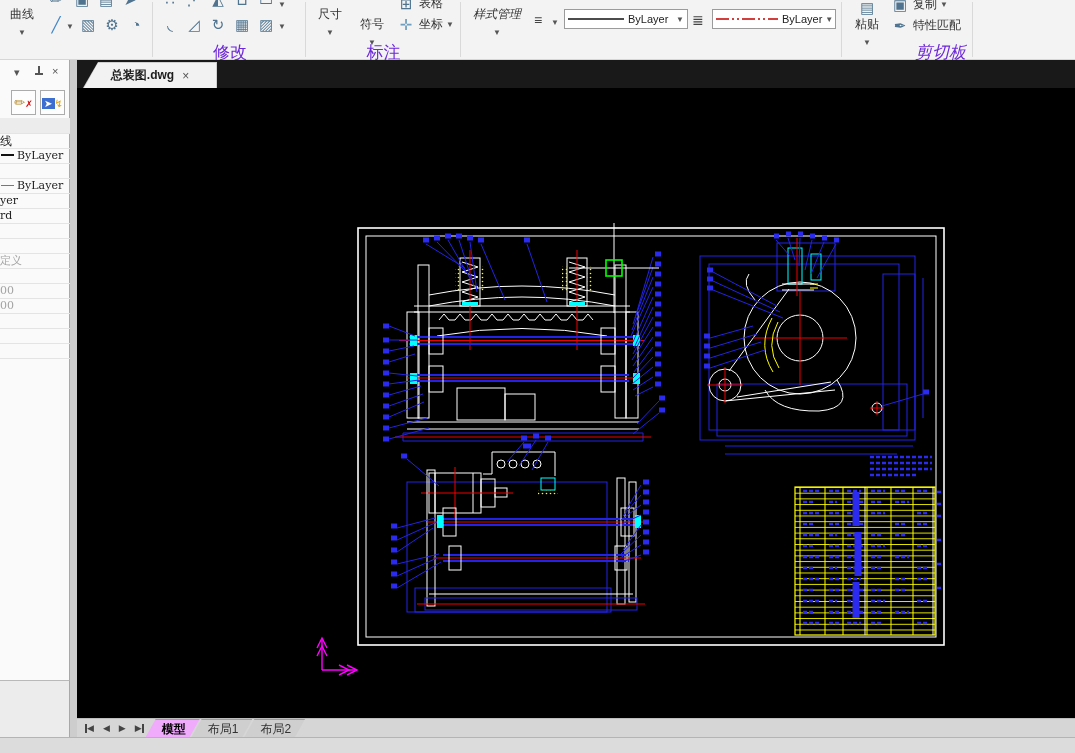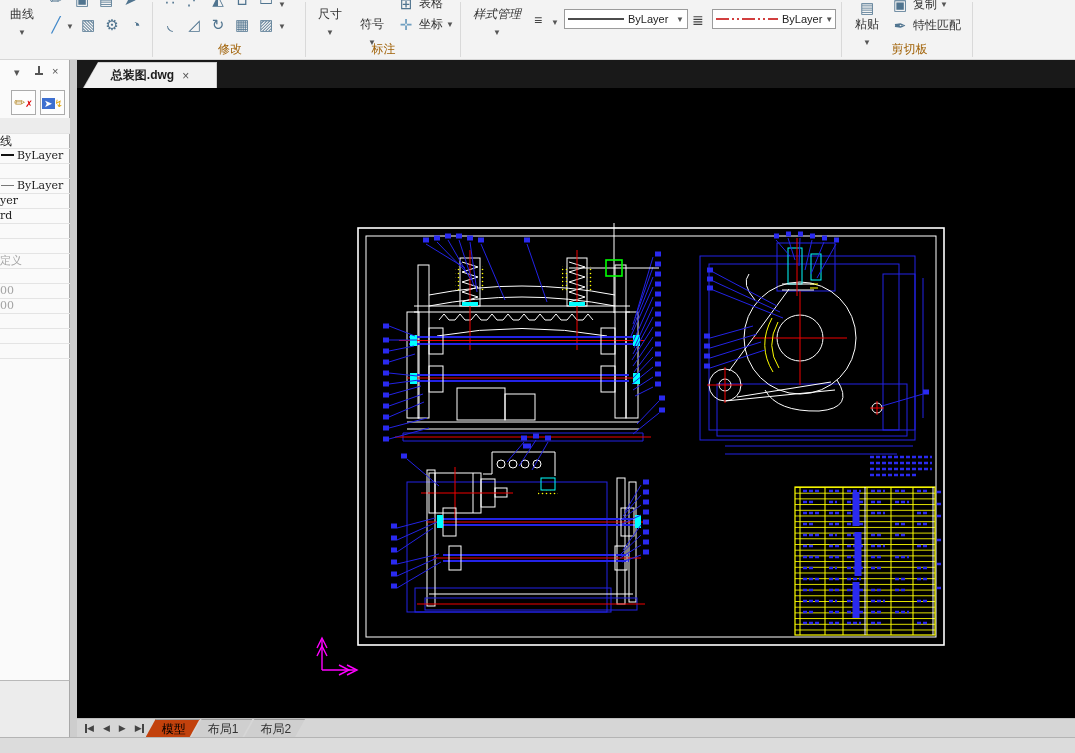--- a/index.html
+++ b/index.html
@@ -5,21 +5,21 @@
   * { margin:0; padding:0; box-sizing:border-box; }
   html,body { width:1075px; height:753px; overflow:hidden; background:#e9e9e9;
               font-family:"Liberation Sans", sans-serif; }
   .abs { position:absolute; }
   #app { position:relative; width:1075px; height:753px; background:#f3f3f3; }
 
   
   #ribbon { left:0; top:0; width:1075px; height:60px; background:#f3f3f3;
             border-bottom:1px solid #d6d6d6; }
   .rdiv { top:2px; width:1px; height:55px; background:#d9d9d9; }
-  .glabel { top:41px; height:16px; font-size:12px; color:#a16207; text-align:center; }
+  .glabel { top:41px; height:16px; font-size:17px; color:#6d28d9; text-align:center; }
   .icon { color:#50748f; font-size:15px; line-height:16px; text-align:center; width:20px; height:16px; }
   .icon.cut { top:-8px; }
   .bigbtn { display:flex; flex-direction:column; align-items:center; color:#333;
             font-size:12px; padding-top:6px; }
   .bigbtn .ar { font-size:8px; color:#555; margin-top:5px; }
   .ar { font-size:8px; color:#555; }
   .ddbox { height:20px; top:9px; background:#fff; border:1px solid #9b9b9b;
            display:flex; align-items:center; padding:0 3px; font-size:11px; color:#222;
            overflow:hidden; white-space:nowrap; }
   .ddbox svg { flex:0 0 auto; margin-right:4px; }
@@ -77,21 +77,21 @@
   
   #sheettabs { left:77px; top:718px; width:998px; height:19px; background:#d6d6d6;
                display:flex; align-items:stretch; font-size:12px; color:#333;
                border-top:1px solid #bdbdbd; }
   .navs { display:flex; align-items:center; gap:9px; padding:0 10px 0 8px; color:#444; }
   .navs span { font-size:9px; cursor:default; }
   .navbar { width:2px; height:9px; background:#444; }
   .stab { position:relative; padding:1px 14px 0 16px; display:flex; align-items:center;
           clip-path:polygon(10px 0, 100% 0, calc(100% - 10px) 100%, 0 100%);
           background:#cfcfcf; margin-left:-8px; border-top:1px solid #9e9e9e; }
-  .stab.active { background:#c2410c; font-weight:normal; color:#000; z-index:2; }
+  .stab.active { background:#f0abfc; font-weight:bold; color:#000; z-index:2; }
 
   
   #statusbar { left:0; top:737px; width:1075px; height:16px; background:#dcdcdc;
                border-top:1px solid #b4b4b4; }
 </style>
 </head>
 <body>
 
 <div id="app">
 
@@ -181,21 +181,21 @@
     </div>
     <div class="abs hrow" style="left:890px;top:-4px;">
       <span class="icon">▣</span>
       <span>复制</span>
       <span class="ar">▼</span>
     </div>
     <div class="abs hrow" style="left:890px;top:17px;">
       <span class="icon">✒</span>
       <span>特性匹配</span>
     </div>
-    <div class="abs glabel" style="left:845px;width:129px;">剪切板</div>
+    <div class="abs glabel" style="left:876px;width:129px;font-style:italic;">剪切板</div>
 
     <div class="abs rdiv" style="left:972px;"></div>
   </div>
 
   <div id="doctabbar" class="abs">
     <div class="abs doctab-outer">
       <div class="abs doctab-inner">
         <span>总装图.dwg</span>
         <span class="x">×</span>
       </div>

